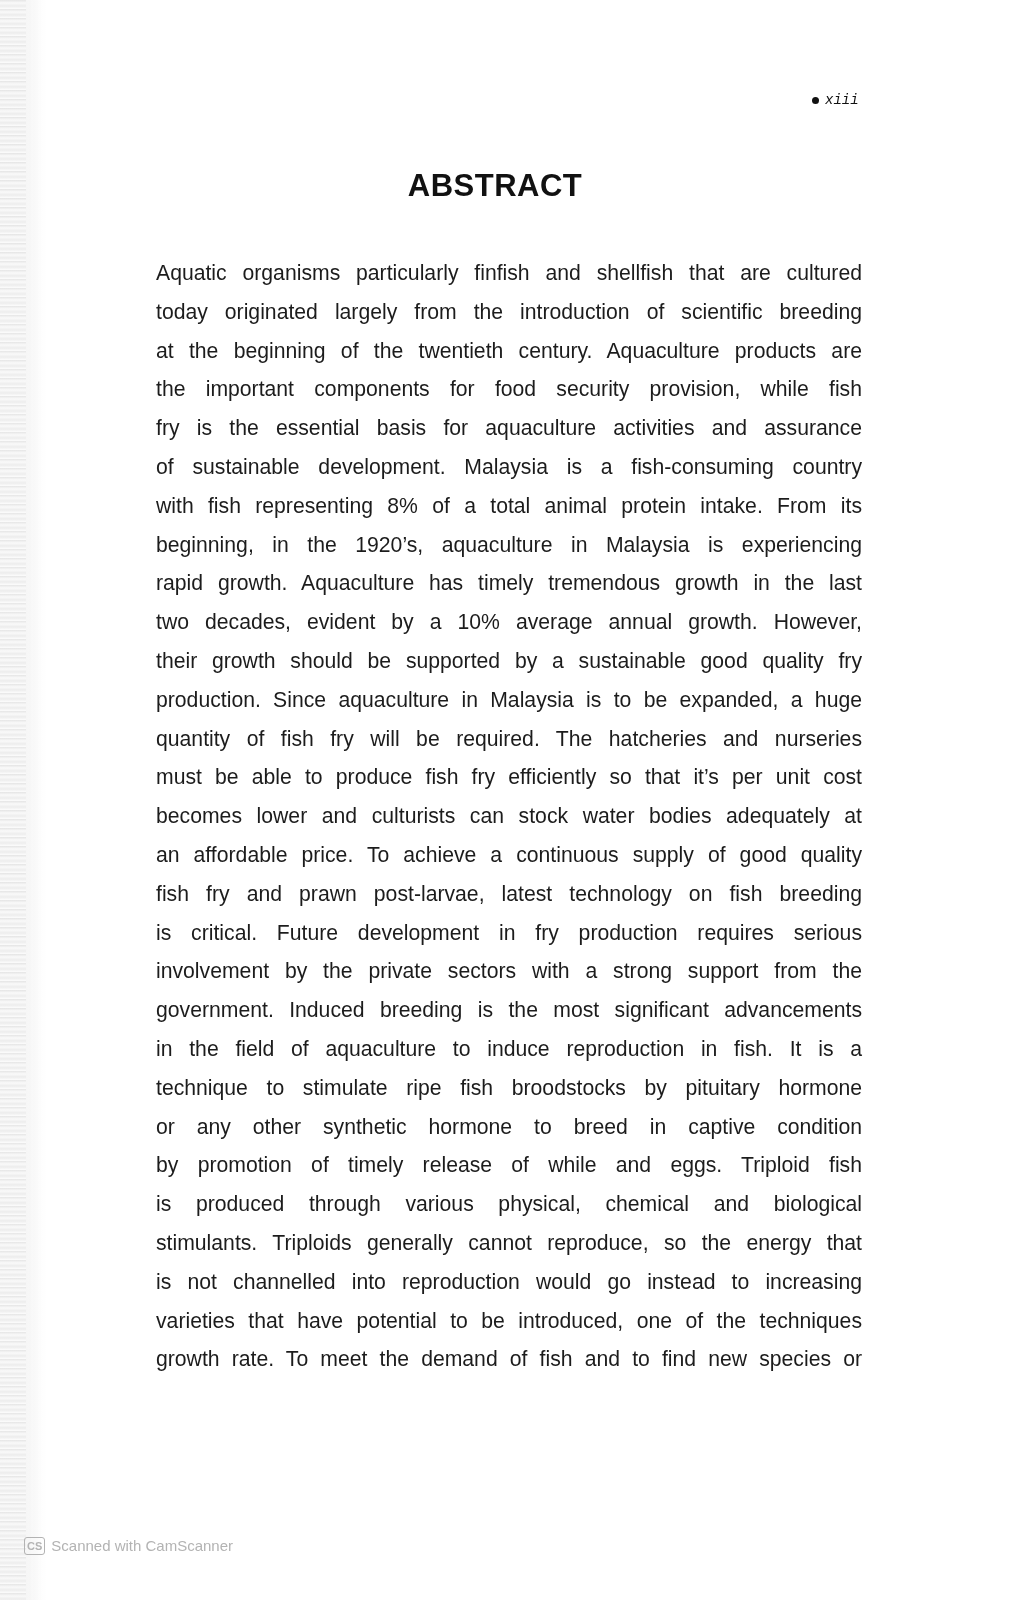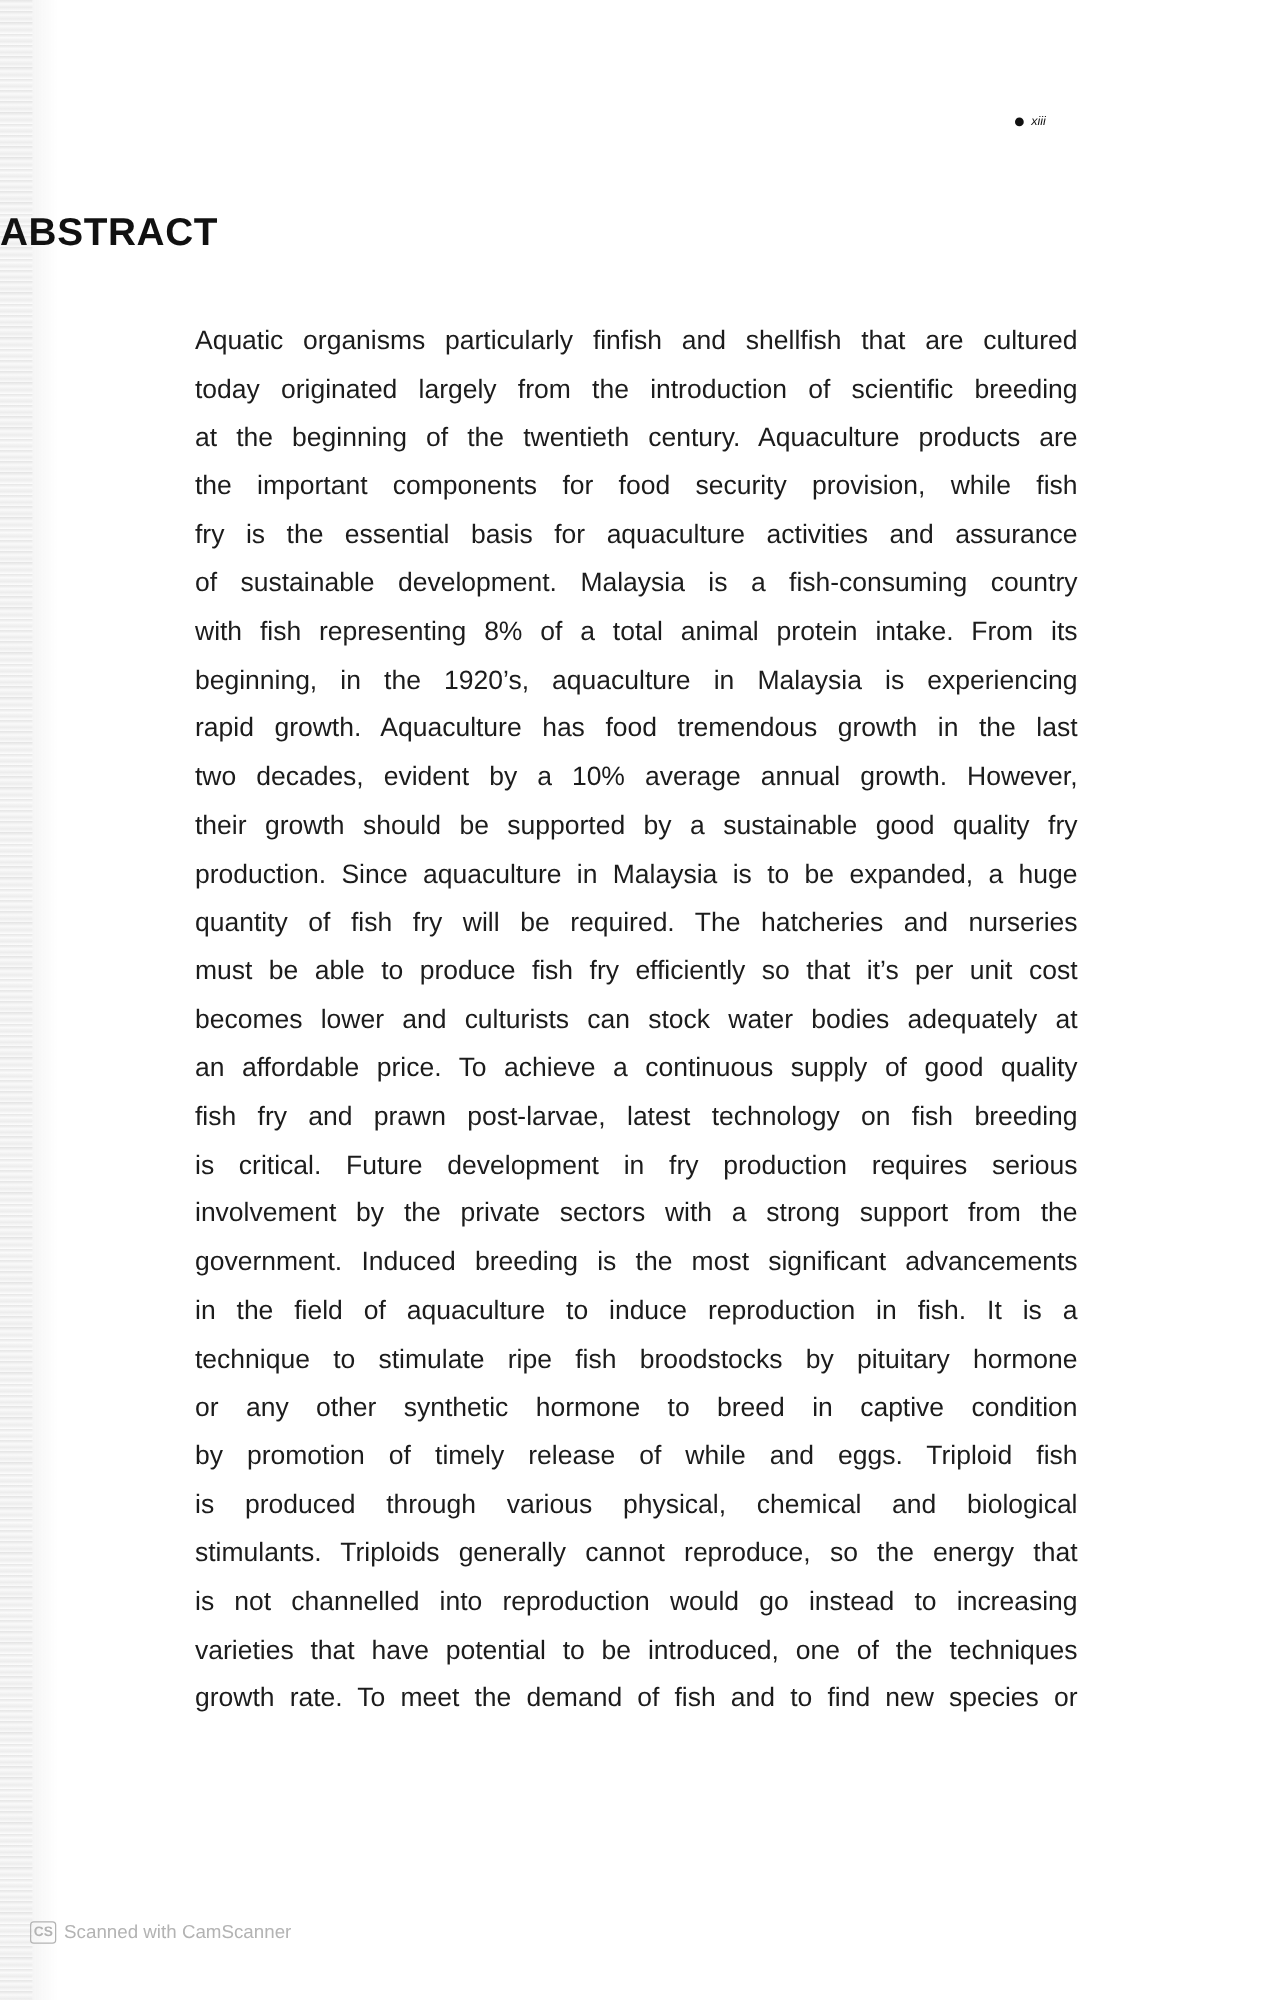--- a/index.html
+++ b/index.html
@@ -46,29 +46,29 @@
       color: #111;
     }
     .page-number .bullet {
       width: 7px; height: 7px;
       background: #111;
       border-radius: 50%;
       display: inline-block;
     }
     .page-number .num {
       font-style: italic;
-      font-family: Liberation Sans, sans-serif;
-      font-size: 10px;
+      font-family: Liberation Mono, monospace;
+      font-size: 14px;
     }
     .title {
       position: absolute;
       top: 168px;
       left: 0;
       width: 990px;
-      text-align: left;
+      text-align: center;
       font-weight: bold;
       font-size: 31px;
       letter-spacing: 0.5px;
       color: #111;
       margin: 0;
     }
     .body-text {
       position: absolute;
       top: 254px;
       left: 156px;
@@ -120,21 +120,21 @@
 
 <div class="body-text">
   <span class="line">Aquatic organisms particularly finfish and shellfish that are cultured</span>
   <span class="line">today originated largely from the introduction of scientific breeding</span>
   <span class="line">at the beginning of the twentieth century. Aquaculture products are</span>
   <span class="line">the important components for food security provision, while fish</span>
   <span class="line">fry is the essential basis for aquaculture activities and assurance</span>
   <span class="line">of sustainable development. Malaysia is a fish-consuming country</span>
   <span class="line">with fish representing 8% of a total animal protein intake. From its</span>
   <span class="line">beginning, in the 1920’s, aquaculture in Malaysia is experiencing</span>
-  <span class="line">rapid growth. Aquaculture has food tremendous growth in the last</span>
+  <span class="line">rapid growth. Aquaculture has timely tremendous growth in the last</span>
   <span class="line">two decades, evident by a 10% average annual growth. However,</span>
   <span class="line">their growth should be supported by a sustainable good quality fry</span>
   <span class="line">production. Since aquaculture in Malaysia is to be expanded, a huge</span>
   <span class="line">quantity of fish fry will be required. The hatcheries and nurseries</span>
   <span class="line">must be able to produce fish fry efficiently so that it’s per unit cost</span>
   <span class="line">becomes lower and culturists can stock water bodies adequately at</span>
   <span class="line">an affordable price. To achieve a continuous supply of good quality</span>
   <span class="line">fish fry and prawn post-larvae, latest technology on fish breeding</span>
   <span class="line">is critical. Future development in fry production requires serious</span>
   <span class="line">involvement by the private sectors with a strong support from the</span>

